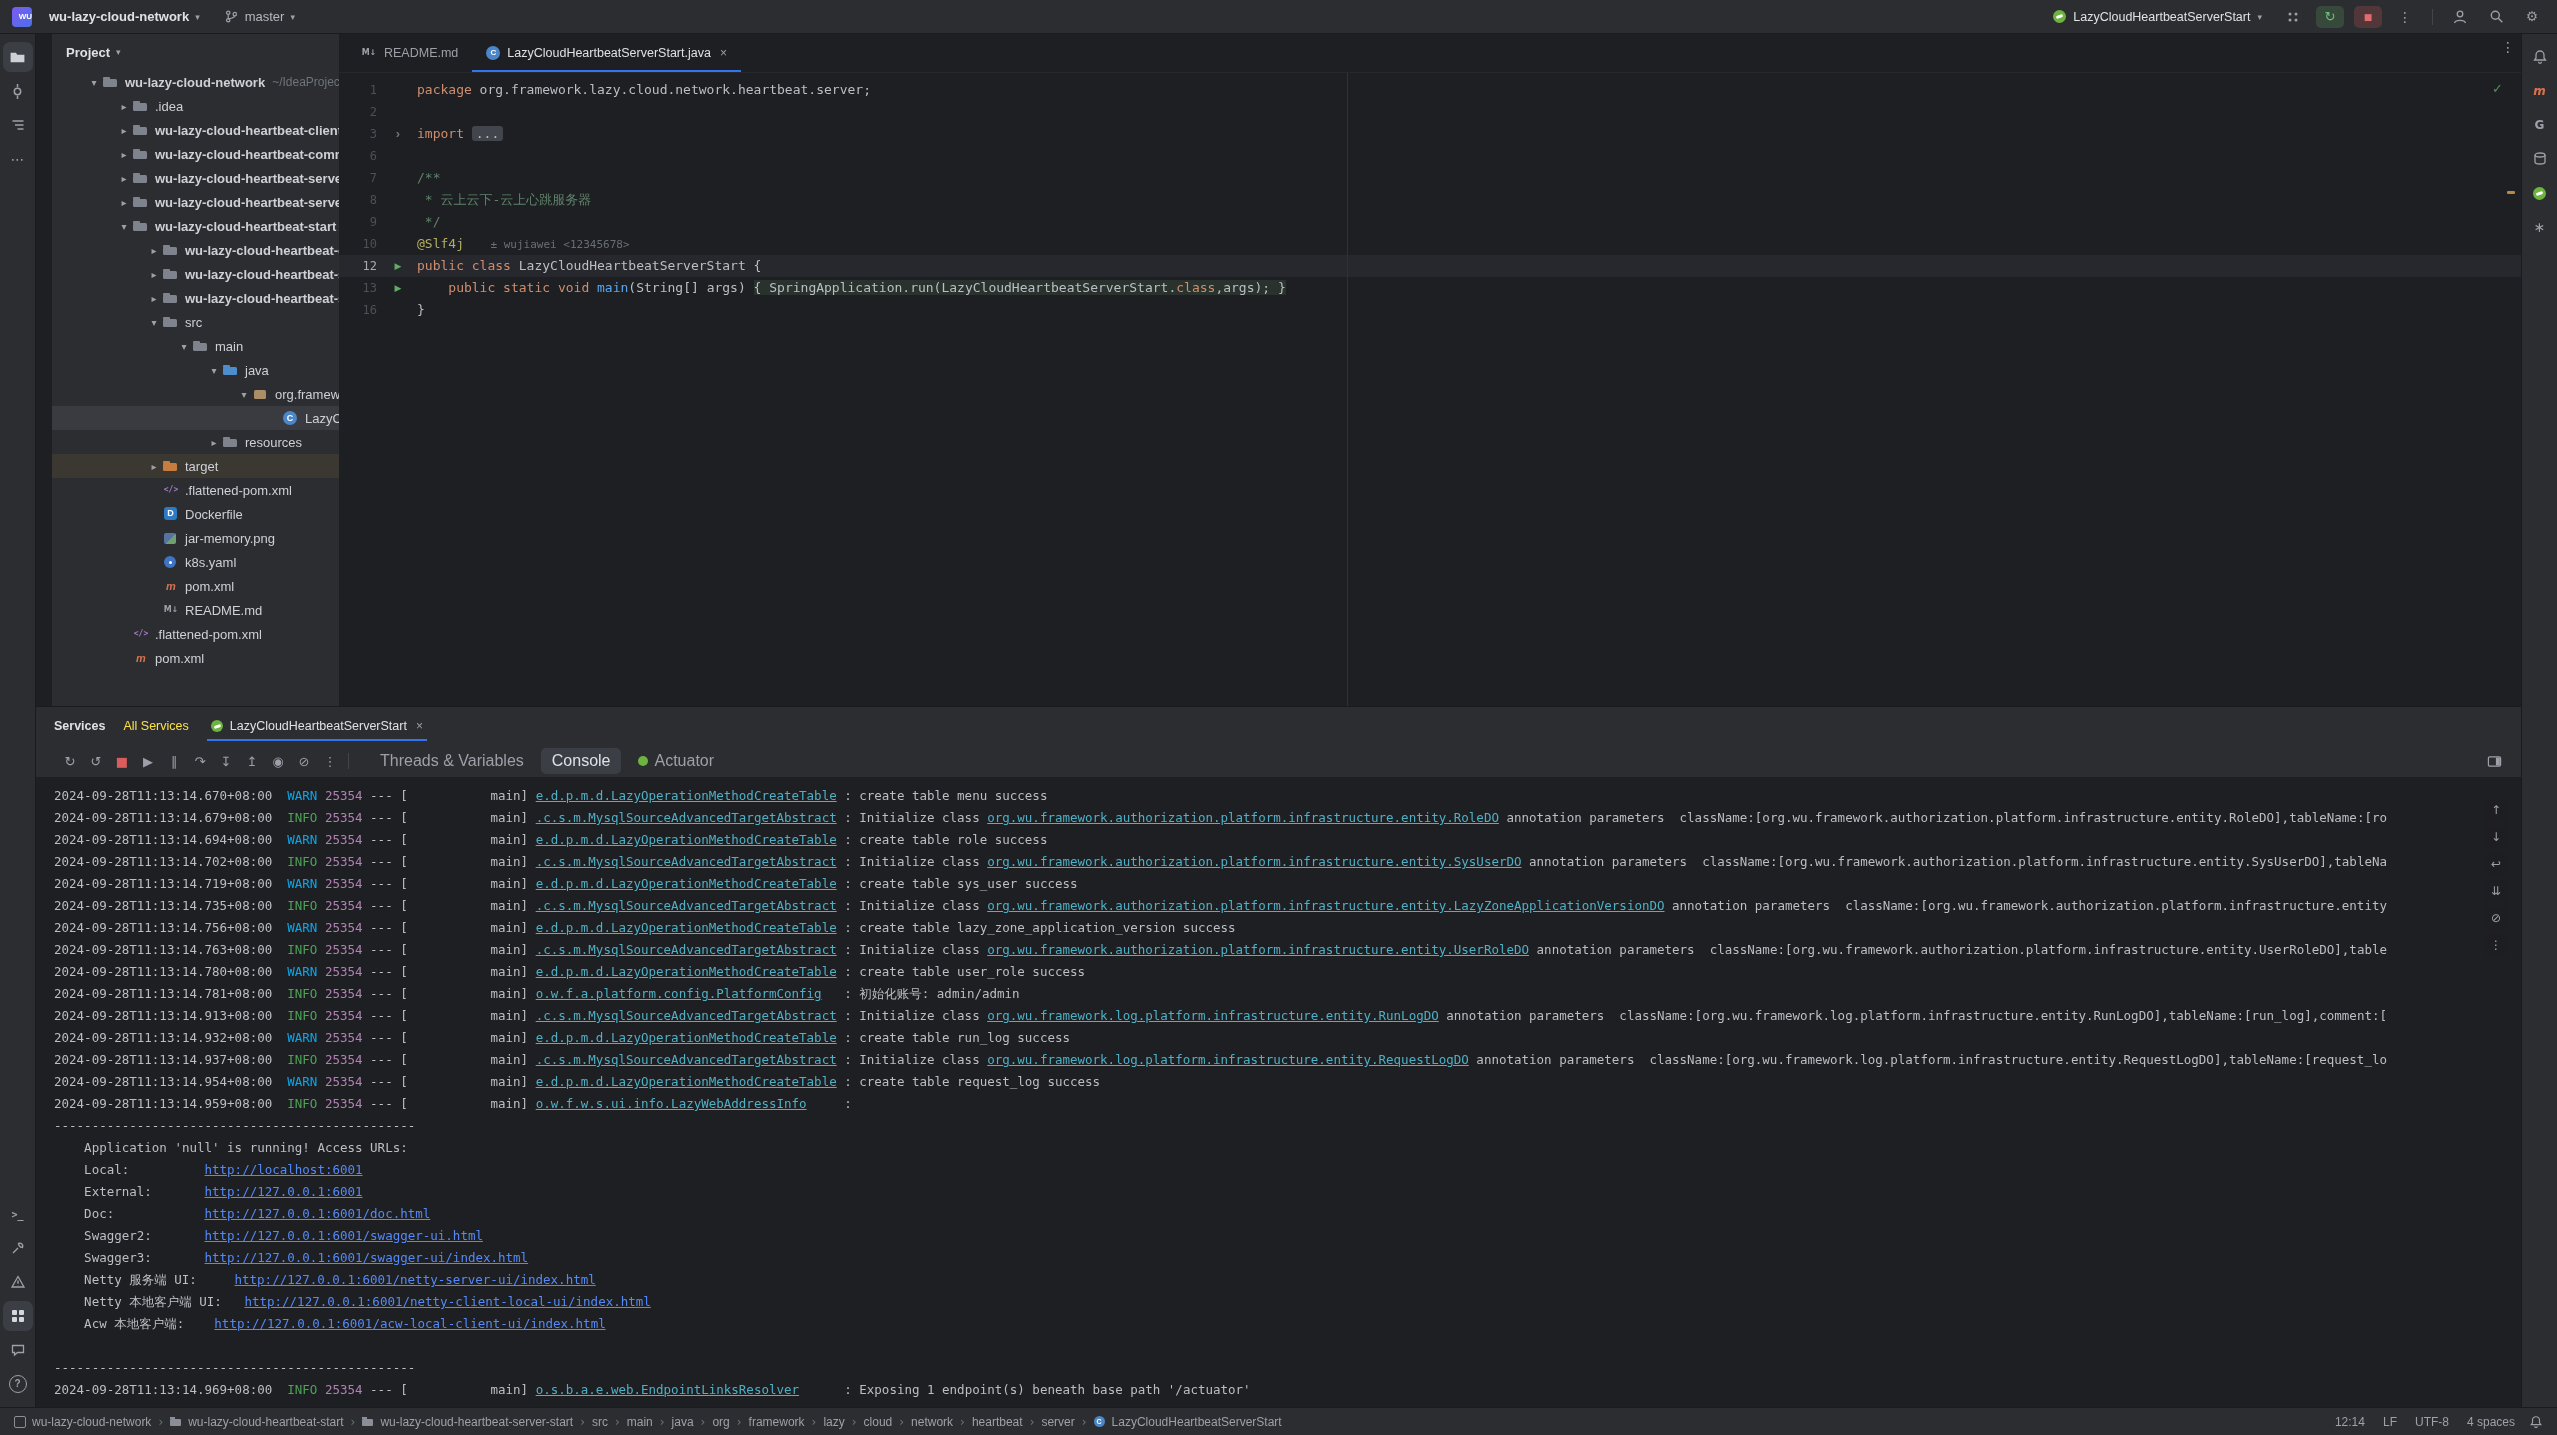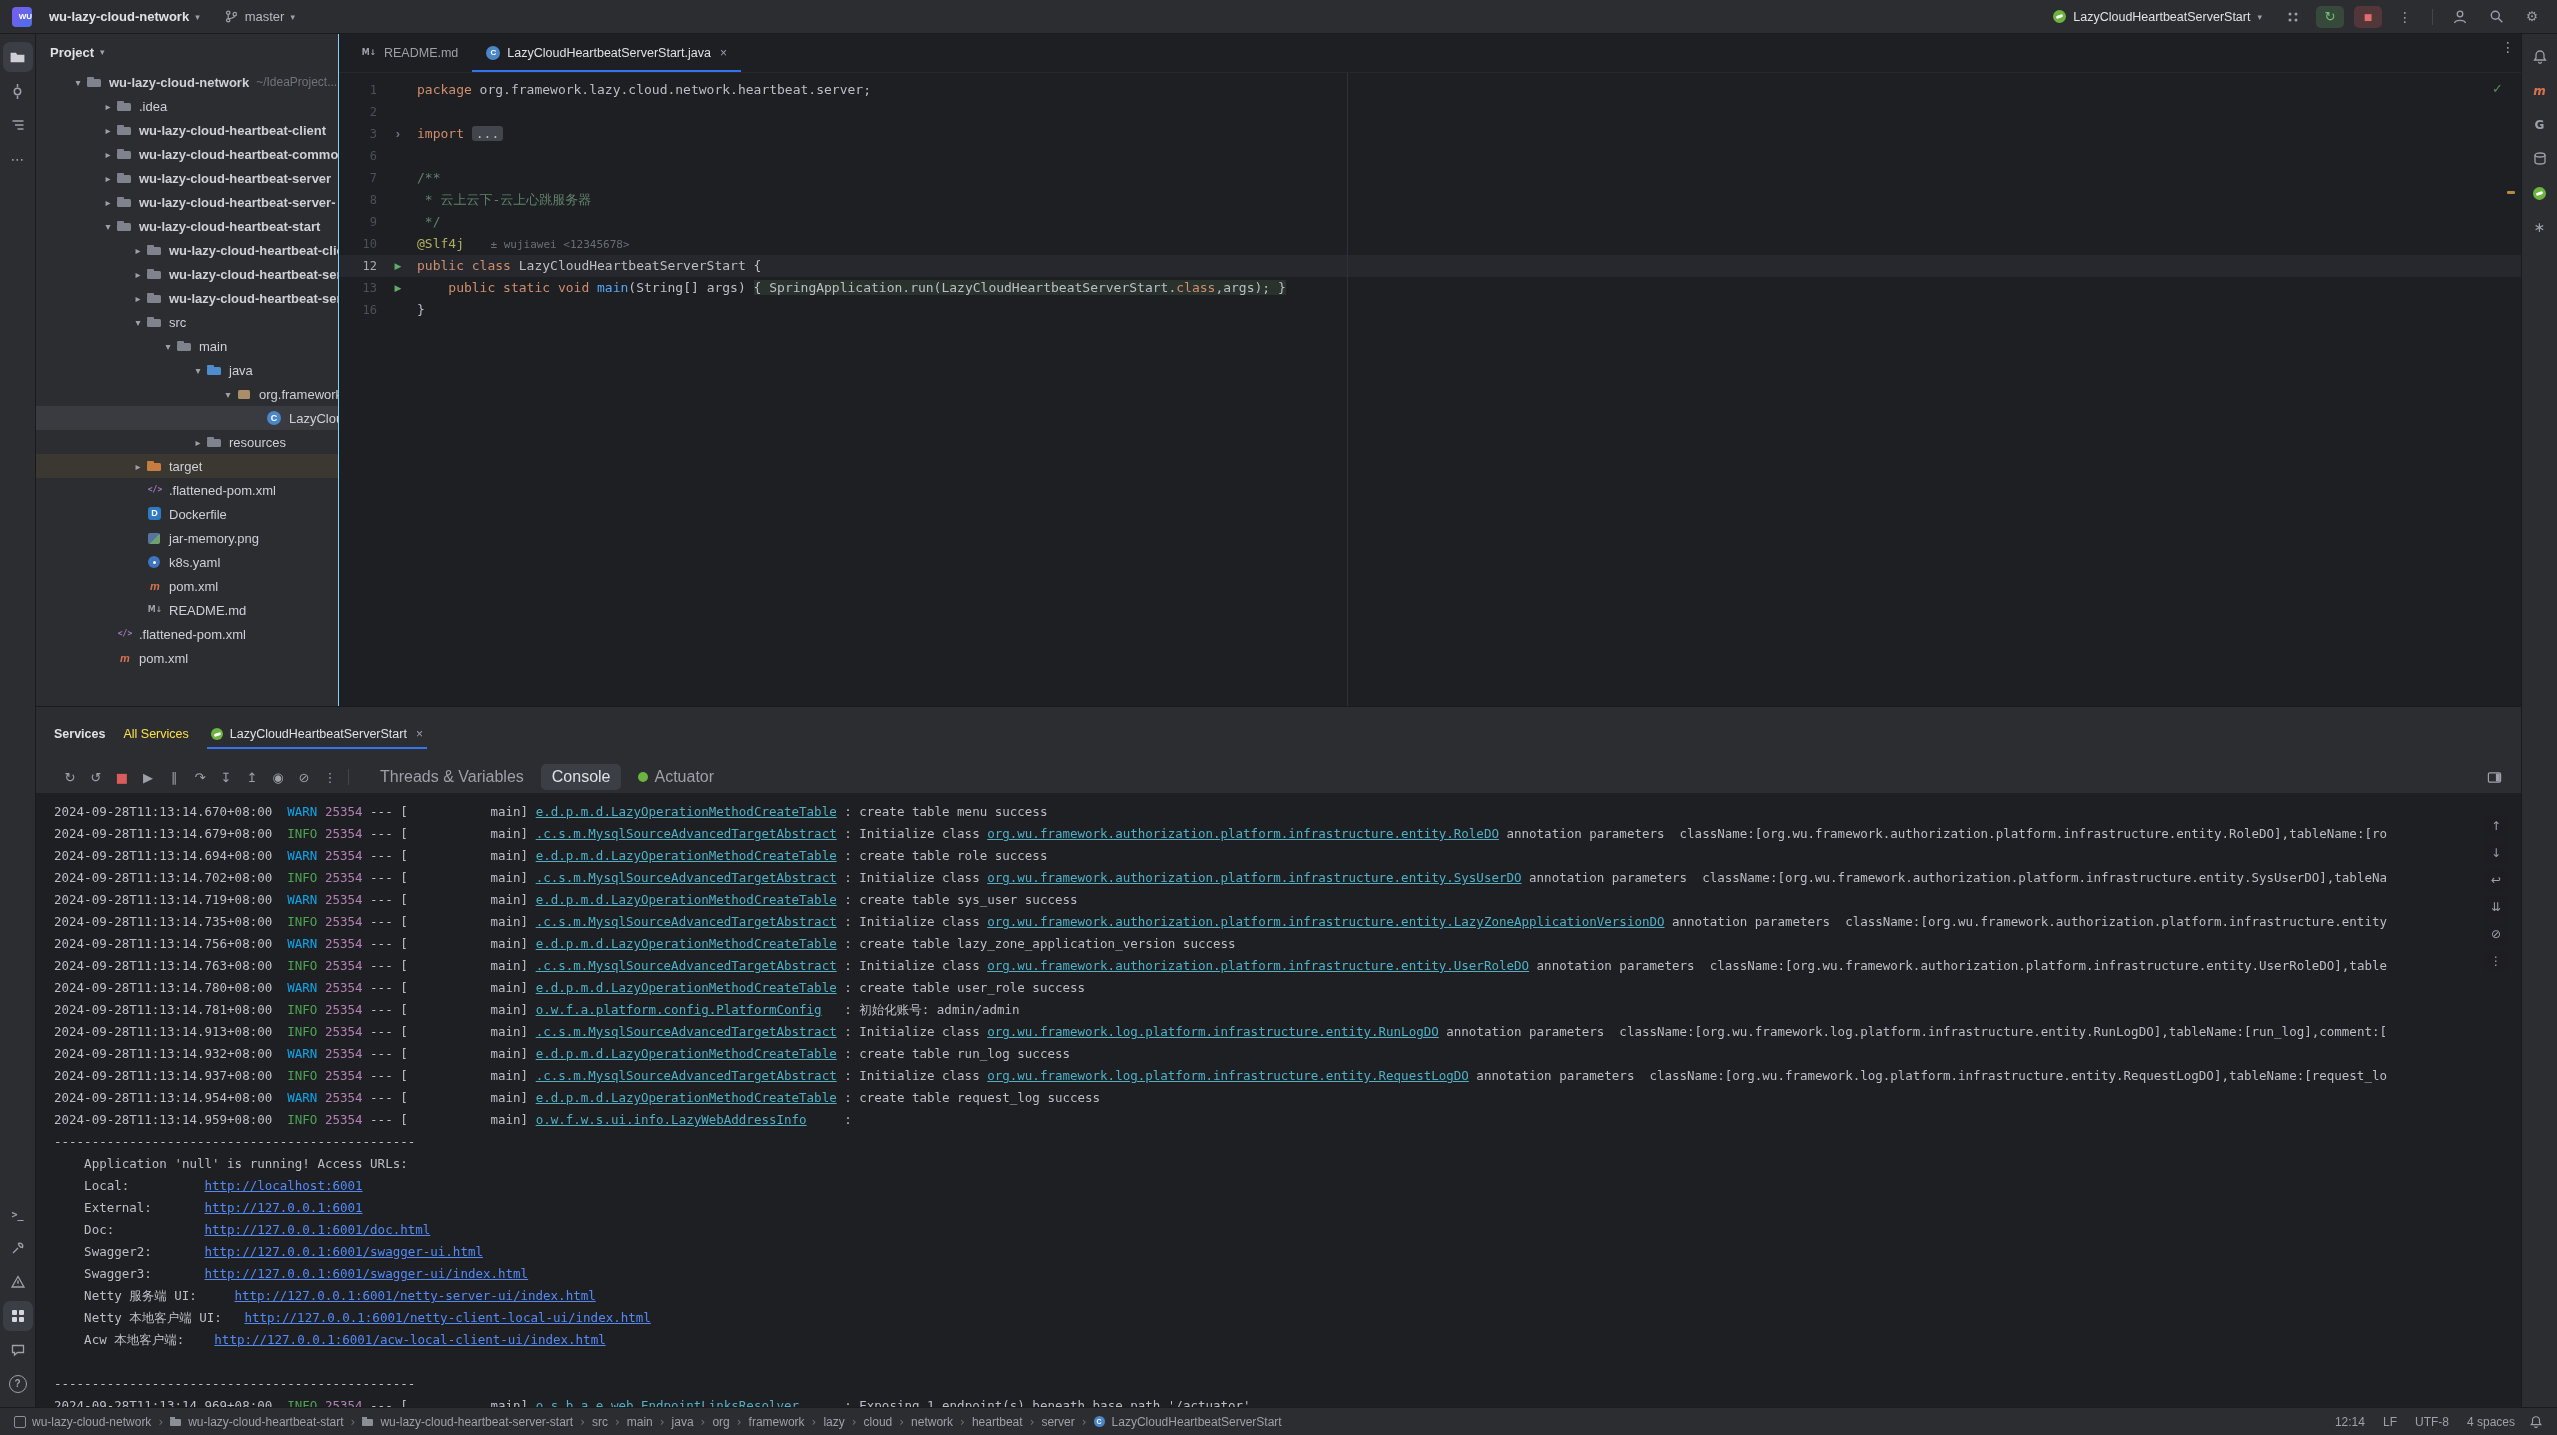--- a/index.html
+++ b/index.html
@@ -39,22 +39,22 @@
                border-left:1px solid #1A1B1E;display:flex;flex-direction:column;align-items:center;padding:6px 0;box-sizing:border-box}
   .sbtn{width:30px;height:30px;margin:2px 0;border-radius:7px;display:flex;align-items:center;justify-content:center;
         color:#9DA0A8;cursor:pointer;font-family:"DejaVu Sans";font-size:14px}
   .sbtn[data-on="1"]{background:#3B3E44;color:#D5D7DD}
   .flex1{flex:1}
   .term-g{font-family:"DejaVu Sans Mono",monospace;font-size:10px;font-weight:700}
   .qmark{width:16px;height:16px;border:1.5px solid #9DA0A8;border-radius:50%;font:700 10px/15px "Liberation Sans";text-align:center}
   .ltr{font-weight:700;font-size:12px}
   .ltr.maven{color:#D9714E;font-style:italic}
   
-  #project-panel{position:absolute;left:36px;top:34px;width:303px;height:672px;background:#2B2D30;
-                 border-right:1px solid #7dd3fc;box-sizing:border-box;overflow:hidden}
+  #project-panel{position:absolute;left:52px;top:34px;width:303px;height:672px;background:#2B2D30;
+                 border-right:5px solid #7dd3fc;box-sizing:border-box;overflow:hidden}
   .pp-header{height:36px;display:flex;align-items:center;gap:6px;padding:0 14px;color:#DFE1E5;font-weight:600}
   .trow{height:24px;display:flex;align-items:center;cursor:pointer;white-space:nowrap}
   .trow[data-sel="1"]{background:#393B40}
   .trow[data-exc="1"]{background:rgba(180,130,60,.12)}
   .trow[data-ind="0"]{padding-left:34px}.trow[data-ind="1"]{padding-left:64px}
   .trow[data-ind="2"]{padding-left:94px}.trow[data-ind="3"]{padding-left:124px}
   .trow[data-ind="4"]{padding-left:154px}.trow[data-ind="5"]{padding-left:184px}
   .trow[data-ind="6"]{padding-left:214px}
   .tchev{width:16px;flex:none;color:#9DA0A8;font-family:"DejaVu Sans";font-size:10px;text-align:center}
   .tchev[data-ch="open"]::before{content:"▾"}
@@ -110,21 +110,21 @@
   .seg[data-c="mth"]{color:#56A8F5}
   .seg[data-c="fold"]{background:#43454C;border-radius:3px;padding:0 4px;color:#BCBEC4}
   .seg[data-c="inlay"]{color:#696E76;font-size:11px}
   .seg[data-c="fb"]{background:rgba(103,150,112,.16)}
   .seg[data-c="fbk"]{background:rgba(103,150,112,.16);color:#CF8E6D}
   .inspect{position:absolute;top:8px;right:18px;color:#549159;font:700 13px "DejaVu Sans";cursor:pointer}
   .stripe-mark{position:absolute;right:6px;top:118px;width:8px;height:3px;background:#B58B40;border-radius:1px}
   
   #services{position:absolute;left:36px;top:706px;right:36px;bottom:28px;background:#2B2D30;
             border-top:1px solid #1A1B1E;box-sizing:border-box}
-  .svc-head{height:30px;display:flex;align-items:center;gap:18px;padding:12px 18px;font-size:12.5px}
+  .svc-head{height:30px;display:flex;align-items:center;gap:18px;padding:4px 18px;font-size:12.5px}
   .svc-title{color:#DFE1E5;font-weight:700;cursor:pointer}
   .svc-tab{color:#fde047;cursor:pointer;height:100%;display:flex;align-items:center}
   .svc-runtab{display:flex;align-items:center;gap:7px;color:#DFE1E5;height:100%;box-shadow:inset 0 -2px 0 #3574F0;cursor:pointer;padding:0 4px}
   .svc-runtab .spring-dot{width:12px;height:12px}
   .svc-toolbar{height:32px;display:flex;align-items:center;gap:2px;padding:0 14px 0 22px}
   .tbtn{min-width:24px;height:24px;border:none;background:none;border-radius:4px;display:flex;align-items:center;
         justify-content:center;color:#9DA0A8;cursor:pointer;font-family:"DejaVu Sans";font-size:13px;padding:0 3px}
   .tbtn[data-name="stop-button"]{color:#DB5C5C}
   .vtabs{display:flex;align-items:center;gap:6px;margin-left:14px}
   .vtab{padding:4px 11px;border-radius:5px;color:#9DA0A8;display:flex;align-items:center;gap:6px;cursor:pointer;font-size:16px}

